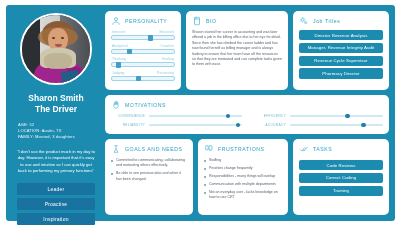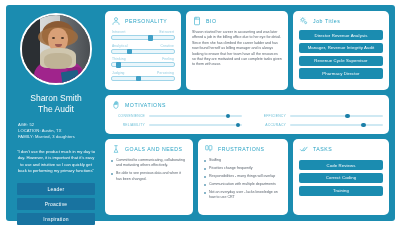--- a/index.html
+++ b/index.html
@@ -55,21 +55,21 @@
   .av-scarf2 { position:absolute; left:22px; top:38px; width:28px; height:16px; border-radius:40%; background:#bdb094; opacity:.9; }
   .av-body   { position:absolute; left:12px; top:47px; width:50px; height:30px; border-radius:14px 14px 0 0; background:#a0248c; }
   .av-arm    { position:absolute; left:44px; top:52px; width:18px; height:22px; border-radius:8px; background:#8e1f7c; }
   .av-folder { position:absolute; left:40px; top:56px; width:17px; height:18px; background:#1e5f86; border-radius:1px; transform:rotate(-8deg); }
 
   .pname {
     font-size: 8.5px;
     line-height: 11px;
     margin-top: 8px;
     text-align: center;
-    font-weight: 400;
+    font-weight: 700;
     color: #ffffff;
   }
   .meta {
     margin-top: 7px;
     font-size: 4.1px;
     line-height: 6.2px;
     letter-spacing: .1px;
     color: #eaf6fb;
     align-self: flex-start;
     padding-left: 6px;
@@ -174,21 +174,21 @@
         <div class="av-smile"></div>
         <div class="av-body"></div>
         <div class="av-arm"></div>
         <div class="av-folder"></div>
         <div class="av-scarf"></div>
         <div class="av-scarf2"></div>
       </div>
 
       <div class="pname">
         <div>Sharon Smith</div>
-        <div>The Audit</div>
+        <div>The Driver</div>
       </div>
 
       <div class="meta">
         <div>AGE: 52</div>
         <div>LOCATION: Austin, TX</div>
         <div>FAMILY: Married, 3 daughters</div>
       </div>
 
       <div class="quote">"I don't use the product much in my day to day. However, it is important that it's easy to use and intuitive so I can quickly get back to performing my primary functions"</div>
 

